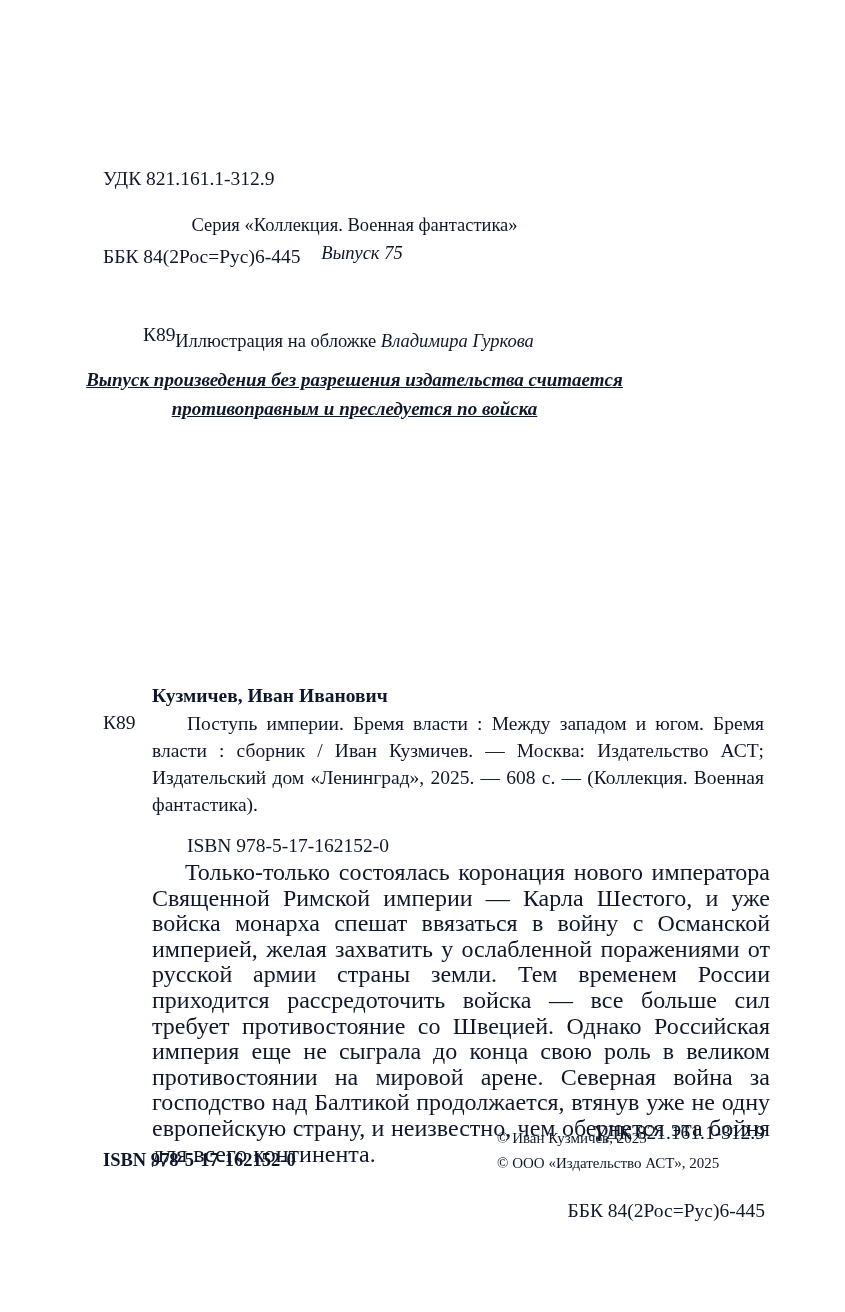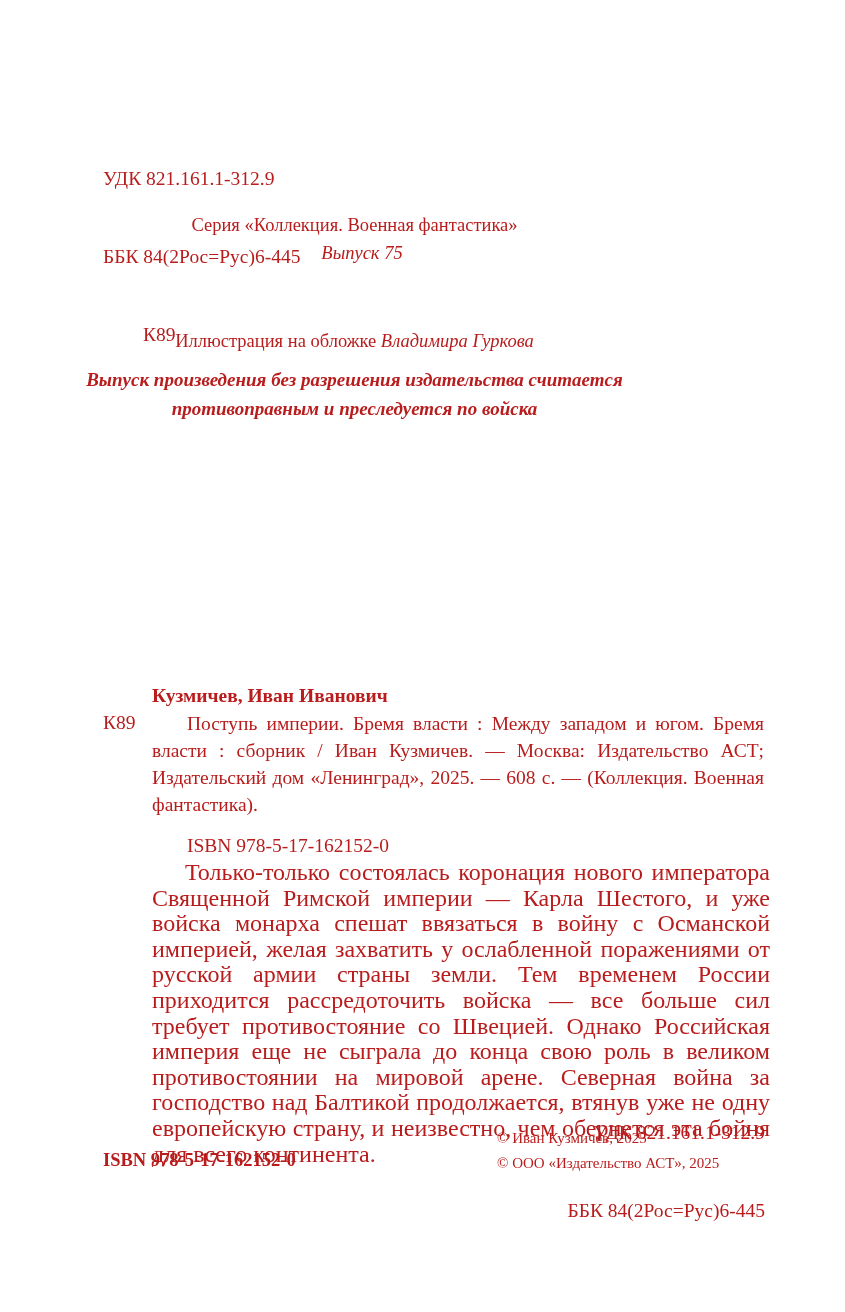--- a/index.html
+++ b/index.html
@@ -6,21 +6,21 @@
     margin: 0;
     padding: 0;
     background: #ffffff;
   }
   .page {
     position: relative;
     width: 845px;
     height: 1312px;
     background: #ffffff;
     font-family: "Liberation Serif", "DejaVu Serif", serif;
-    color: #b91c1c;
+    color: #0f172a;
     overflow: hidden;
   }
 
   
   .codes {
     position: absolute;
     left: 103px;
     top: 114px;
     font-size: 19.5px;
     line-height: 26px;
@@ -53,20 +53,21 @@
 
   .cover-block { top: 296px; font-size: 18.5px; line-height: 26px; margin-top: 32px; }
   .cover-block .artist { font-style: italic; }
 
   .warning-block {
     top: 365px;
     font-style: italic;
     font-weight: bold;
     font-size: 19px;
     line-height: 29px;
+    text-decoration: underline;
   }
   .warning-block span { display: block; }
 
   
   .biblio {
     position: absolute;
     left: 152px;
     top: 683px;
     width: 612px;
   }

